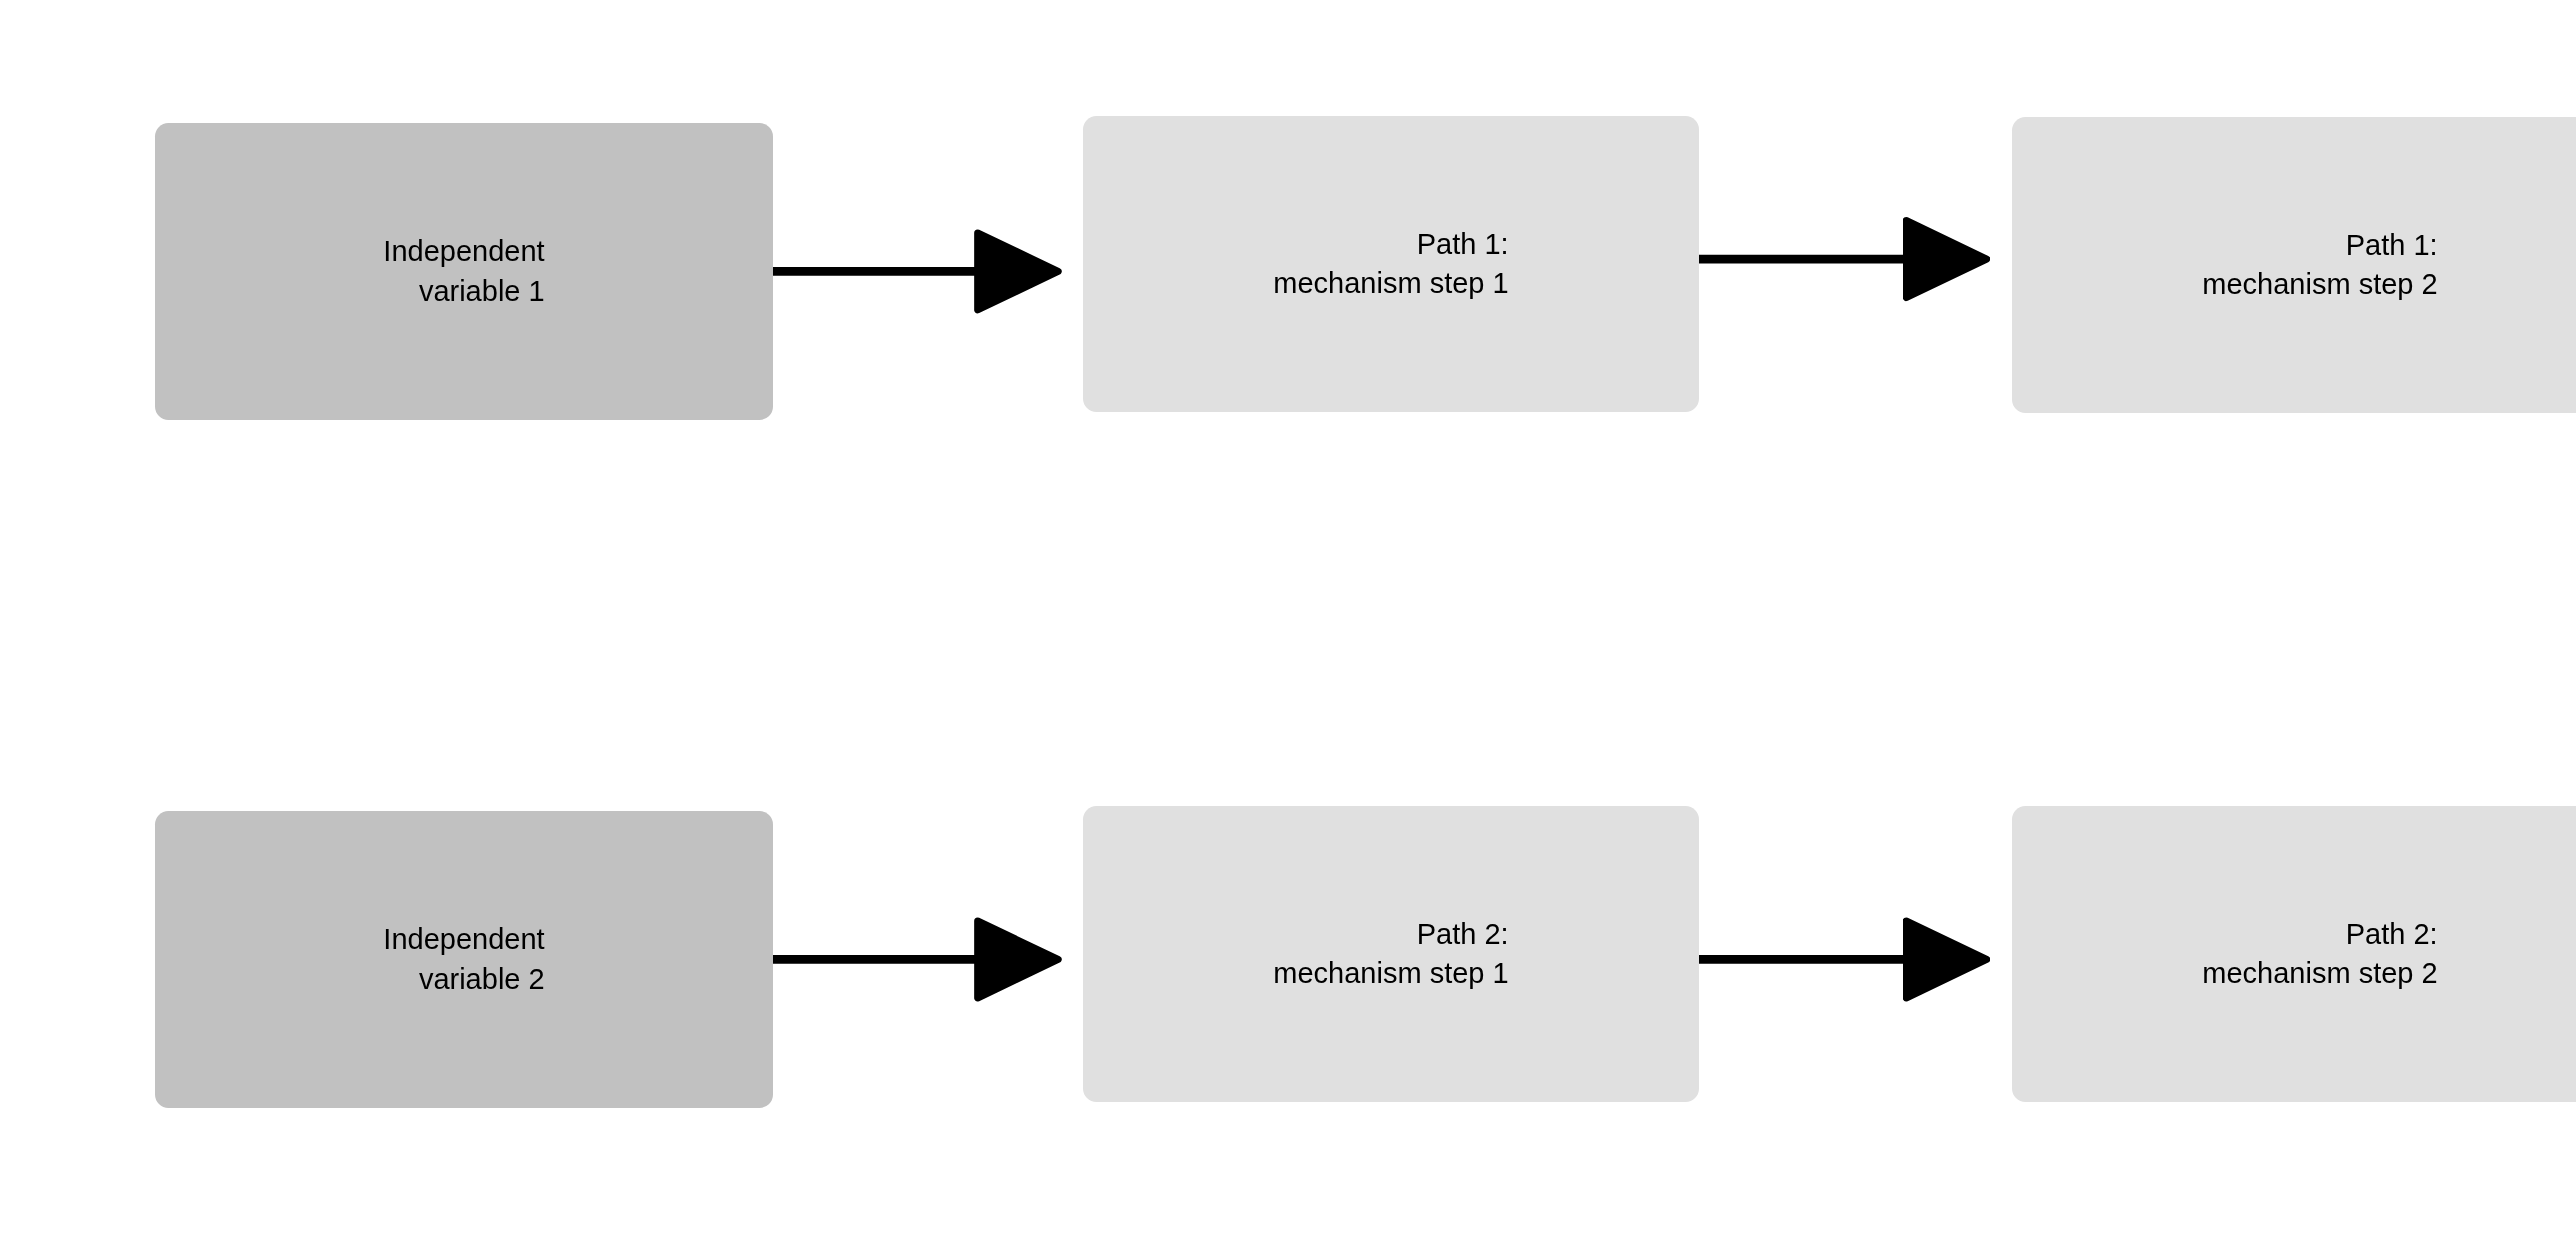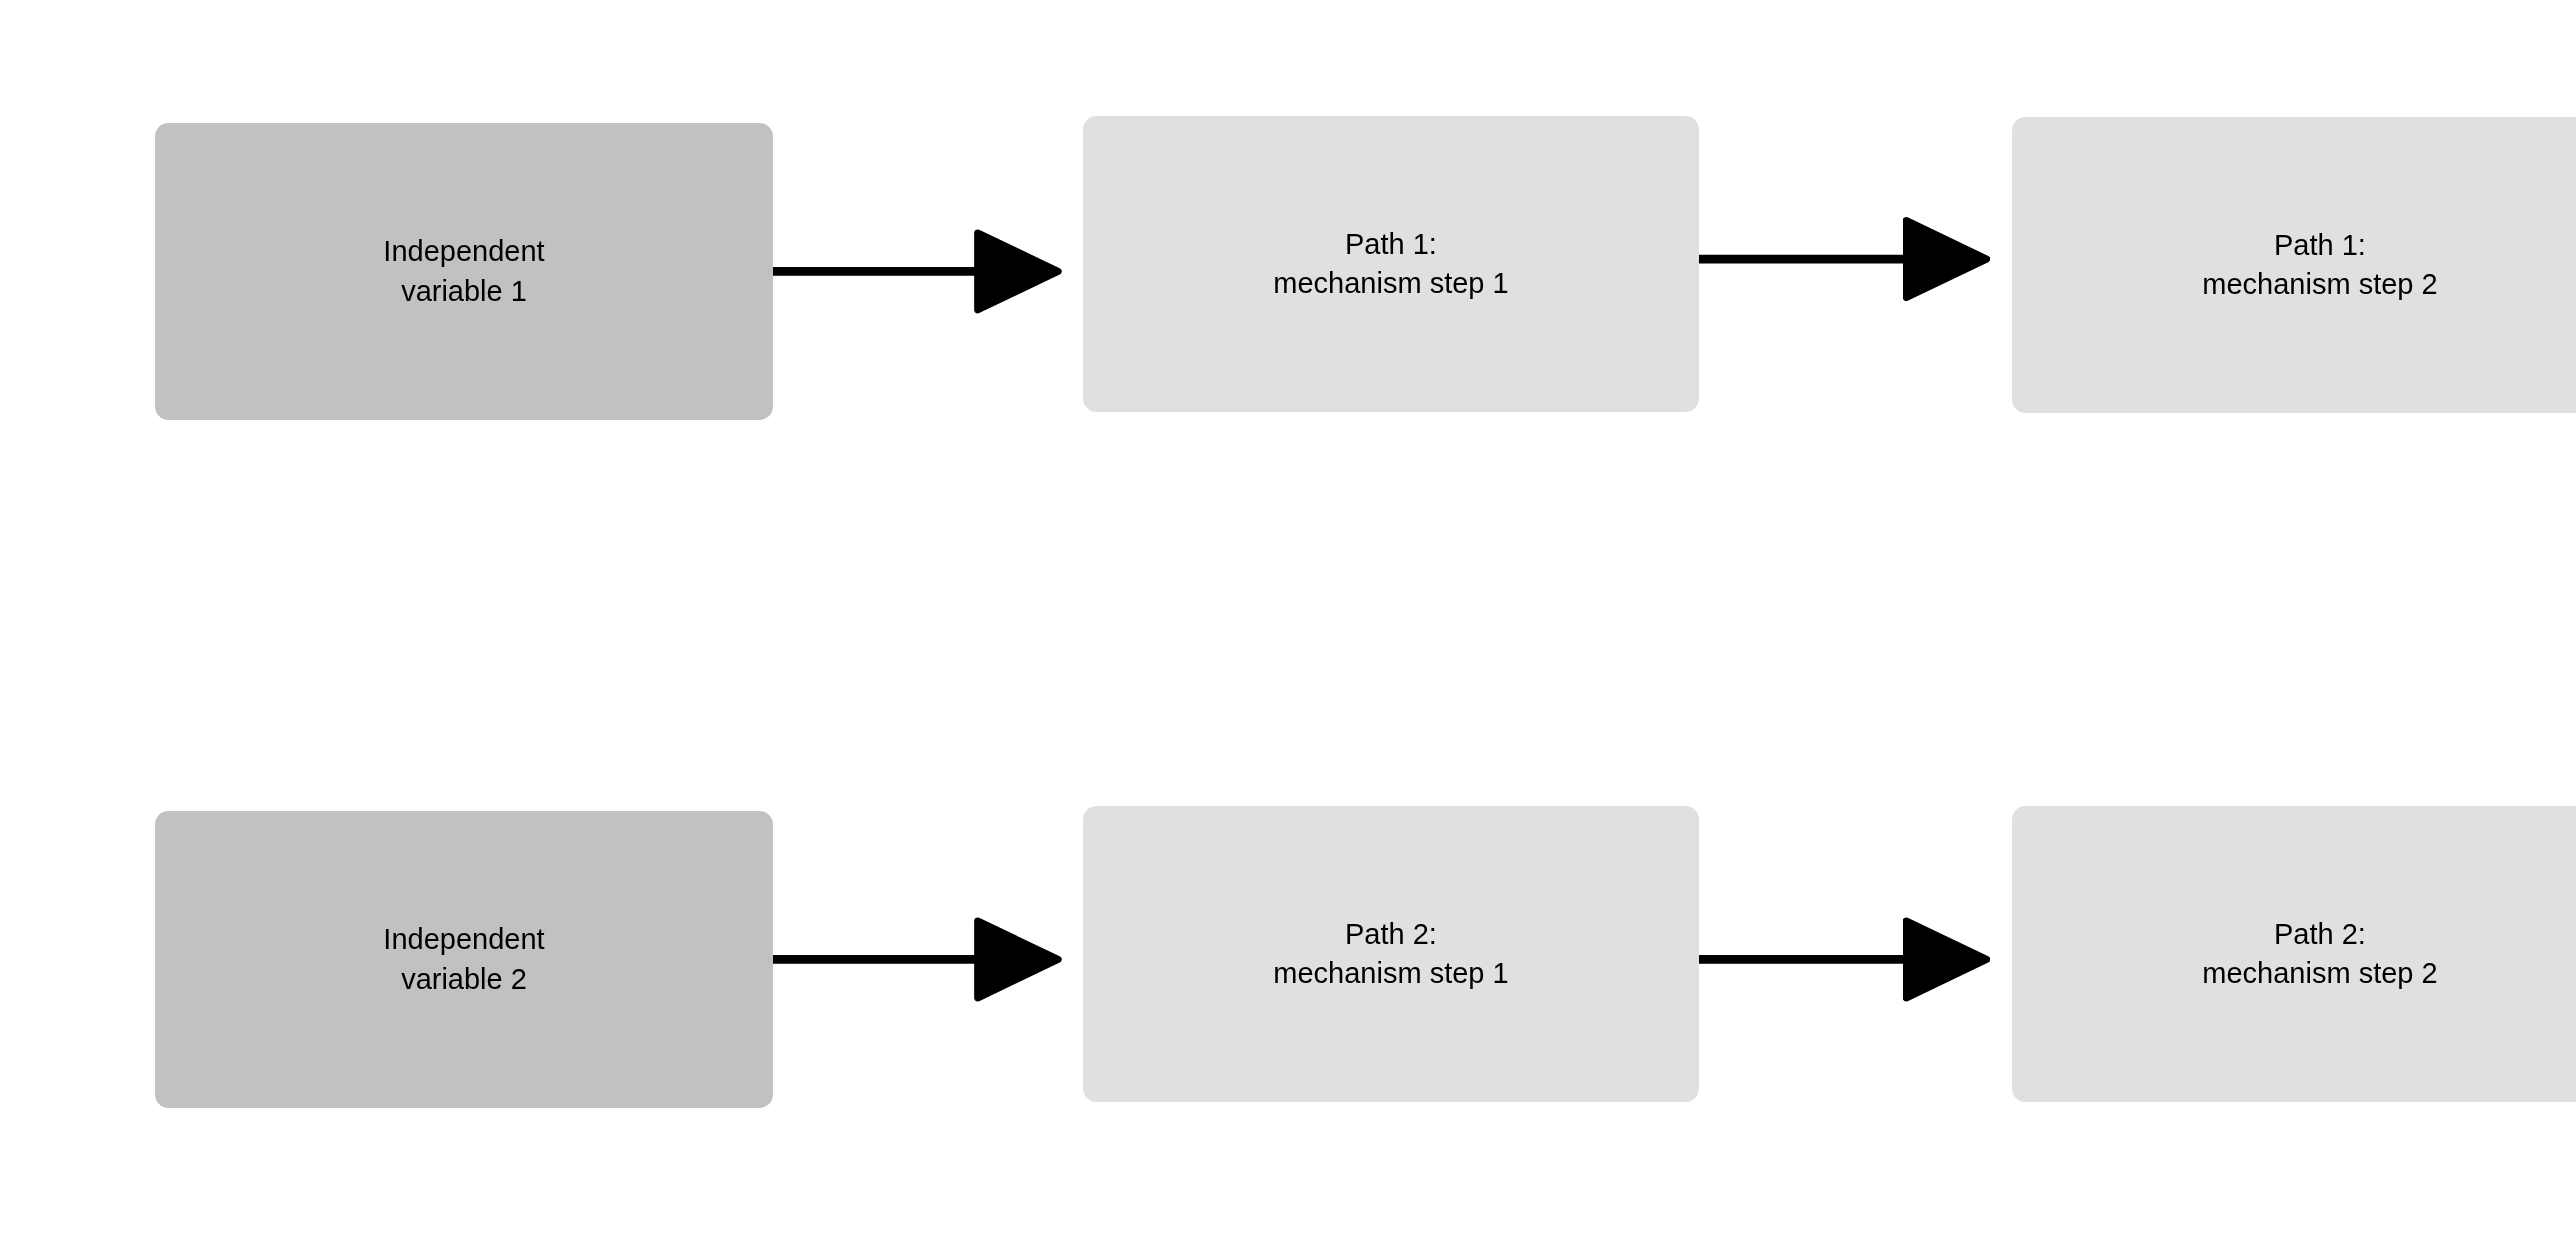--- a/index.html
+++ b/index.html
@@ -15,21 +15,21 @@
     overflow: hidden;
     font-family: "Liberation Sans", sans-serif;
   }
   .node {
     position: absolute;
     box-sizing: border-box;
     border-radius: 13.4px;
     display: flex;
     align-items: center;
     justify-content: center;
-    text-align: center;
+    text-align: right;
     color: #000000;
     font-family: "Liberation Sans", sans-serif;
     font-size: 29px;
     line-height: 1.35;
     white-space: pre-line;
     user-select: none;
   }
   .node-label {
     display: block;
     white-space: pre-line;

